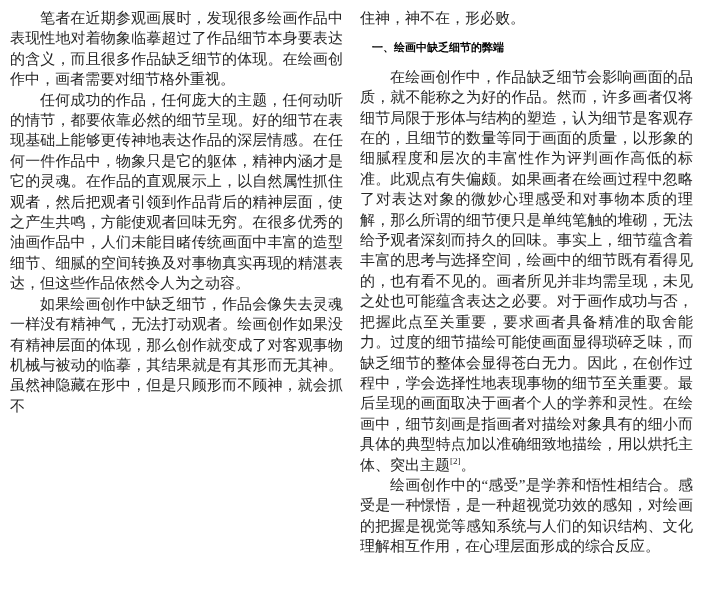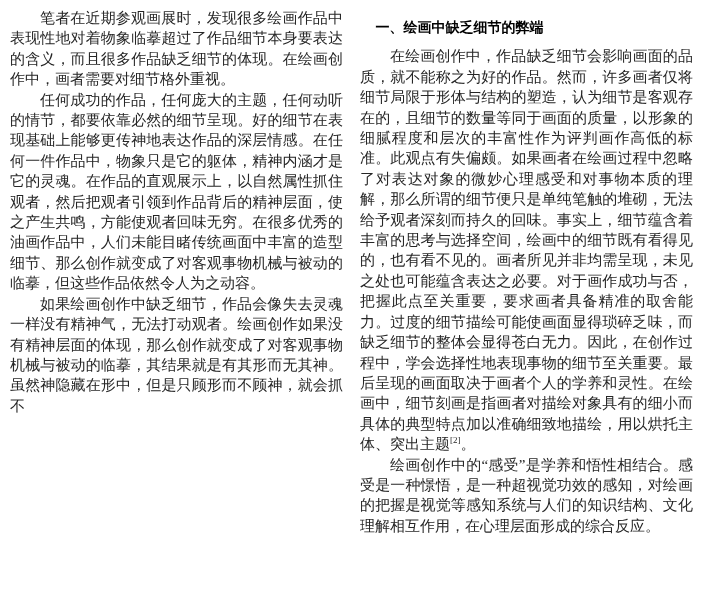--- a/index.html
+++ b/index.html
@@ -23,41 +23,42 @@
     text-align:justify;
     text-justify:inter-character;
     word-break:break-all;
     overflow:hidden;
   }
   .para{margin:0;padding:0;}
   .para.indent{text-indent:2em;}
   .heading{
     font-family:"Liberation Sans","DejaVu Sans",sans-serif;
     font-weight:bold;
-    font-size:14px;
+    font-size:11px;
     line-height:20.4px;
     color:var(--heading-color,#000000);
     margin:9px 0 9px 0;
     text-indent:1.1em;
     text-align:left;
   }
   sup.cite{
     font-size:9px;
     line-height:0;
     vertical-align:super;
     letter-spacing:0;
   }
 </style>
 </head>
 <body>
 
 <div class="page" style="--page-bg: #ffffff; --text-color: #262626; --heading-color: #000000;">
   <div class="col" id="col-left">
       <p class="para indent">笔者在近期参观画展时，发现很多绘画作品中表现性地对着物象临摹超过了作品细节本身要表达的含义，而且很多作品缺乏细节的体现。在绘画创作中，画者需要对细节格外重视。</p>
-      <p class="para indent">任何成功的作品，任何庞大的主题，任何动听的情节，都要依靠必然的细节呈现。好的细节在表现基础上能够更传神地表达作品的深层情感。在任何一件作品中，物象只是它的躯体，精神内涵才是它的灵魂。在作品的直观展示上，以自然属性抓住观者，然后把观者引领到作品背后的精神层面，使之产生共鸣，方能使观者回味无穷。在很多优秀的油画作品中，人们未能目睹传统画面中丰富的造型细节、那么创作就变成了对客观事物机械与被动的临摹，但这些作品依然令人为之动容。</p>
+      <p class="para indent">任何成功的作品，任何庞大的主题，任何动听的情节，都要依靠必然的细节呈现。好的细节在表现基础上能够更传神地表达作品的深层情感。在任何一件作品中，物象只是它的躯体，精神内涵才是它的灵魂。在作品的直观展示上，以自然属性抓住观者，然后把观者引领到作品背后的精神层面，使之产生共鸣，方能使观者回味无穷。在很多优秀的油画作品中，人们未能目睹传统画面中丰富的造型细节、细腻的空间转换及对事物真实再现的精湛表达，但这些作品依然令人为之动容。</p>
       <p class="para indent">如果绘画创作中缺乏细节，作品会像失去灵魂一样没有精神气，无法打动观者。绘画创作如果没有精神层面的体现，那么创作就变成了对客观事物机械与被动的临摹，其结果就是有其形而无其神。虽然神隐藏在形中，但是只顾形而不顾神，就会抓不</p>
     </div>
   <div class="col" id="col-right">
+      <p class="para">住神，神不在，形必败。</p>
       <h2 class="heading">一、绘画中缺乏细节的弊端</h2>
       <p class="para indent">在绘画创作中，作品缺乏细节会影响画面的品质，就不能称之为好的作品。然而，许多画者仅将细节局限于形体与结构的塑造，认为细节是客观存在的，且细节的数量等同于画面的质量，以形象的细腻程度和层次的丰富性作为评判画作高低的标准。此观点有失偏颇。如果画者在绘画过程中忽略了对表达对象的微妙心理感受和对事物本质的理解，那么所谓的细节便只是单纯笔触的堆砌，无法给予观者深刻而持久的回味。事实上，细节蕴含着丰富的思考与选择空间，绘画中的细节既有看得见的，也有看不见的。画者所见并非均需呈现，未见之处也可能蕴含表达之必要。对于画作成功与否，把握此点至关重要，要求画者具备精准的取舍能力。过度的细节描绘可能使画面显得琐碎乏味，而缺乏细节的整体会显得苍白无力。因此，在创作过程中，学会选择性地表现事物的细节至关重要。最后呈现的画面取决于画者个人的学养和灵性。在绘画中，细节刻画是指画者对描绘对象具有的细小而具体的典型特点加以准确细致地描绘，用以烘托主体、突出主题<sup class="cite">[2]</sup>。</p>
       <p class="para indent">绘画创作中的“感受”是学养和悟性相结合。感受是一种憬悟，是一种超视觉功效的感知，对绘画的把握是视觉等感知系统与人们的知识结构、文化理解相互作用，在心理层面形成的综合反应。</p>
     </div>
 </div>
 
 </body></html>

